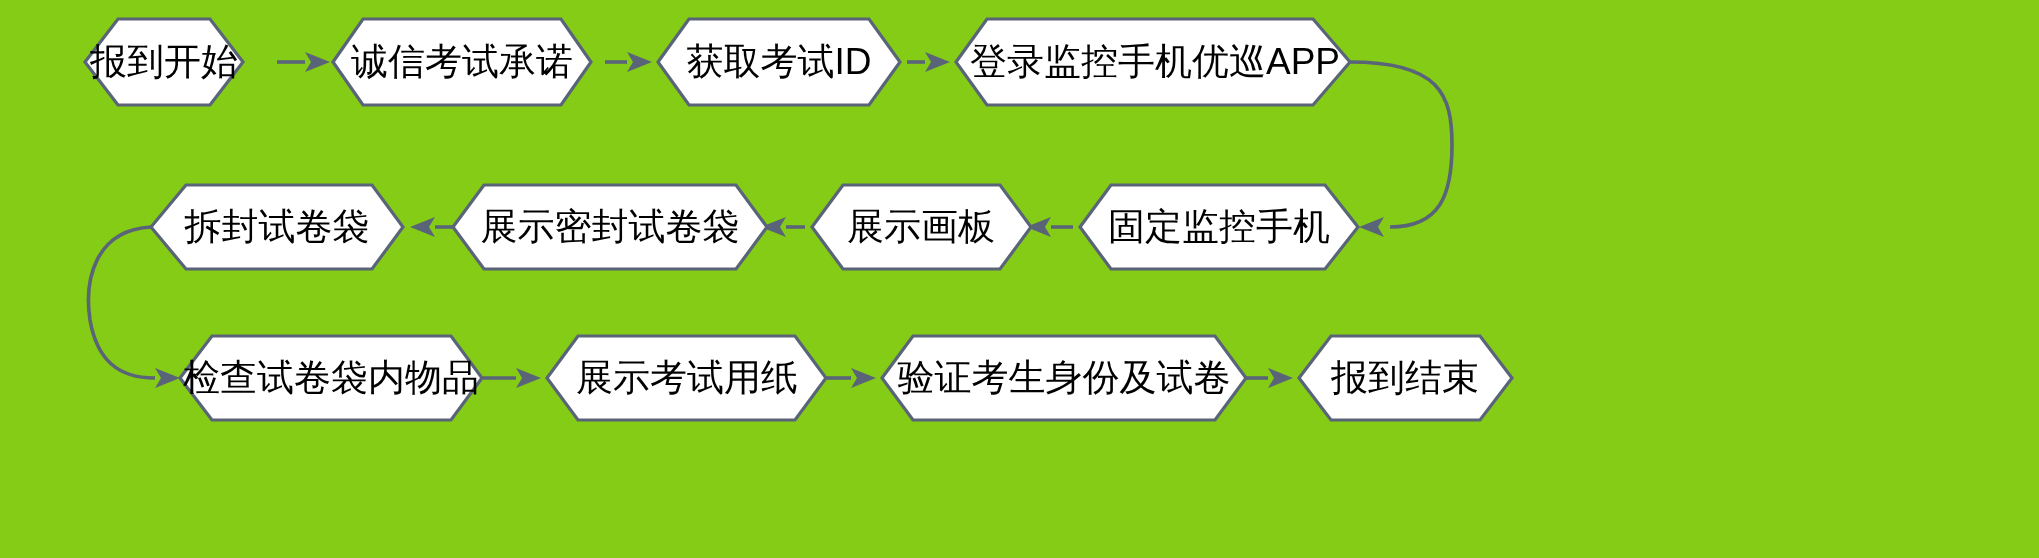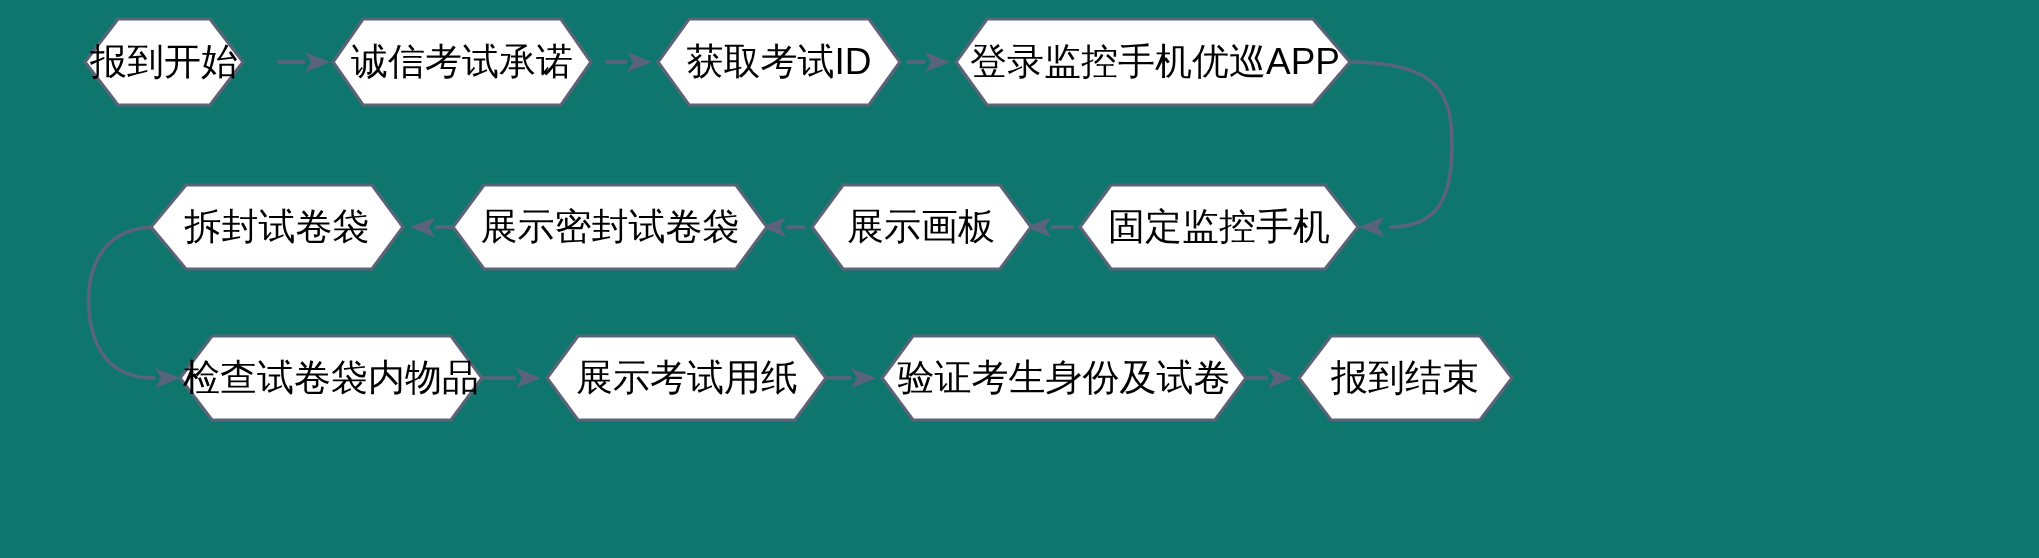--- a/index.html
+++ b/index.html
@@ -7,21 +7,21 @@
     padding: 0;
     background: #ffffff;
   }
   body {
     font-family: "Liberation Sans", "DejaVu Sans", sans-serif;
   }
   #canvas {
     position: relative;
     width: 2039px;
     height: 558px;
-    background: #0f766e;
+    background: #84cc16;
     overflow: hidden;
   }
   #flow-svg {
     position: absolute;
     left: 0;
     top: 0;
     width: 2039px;
     height: 558px;
   }
   .hex-shape {

